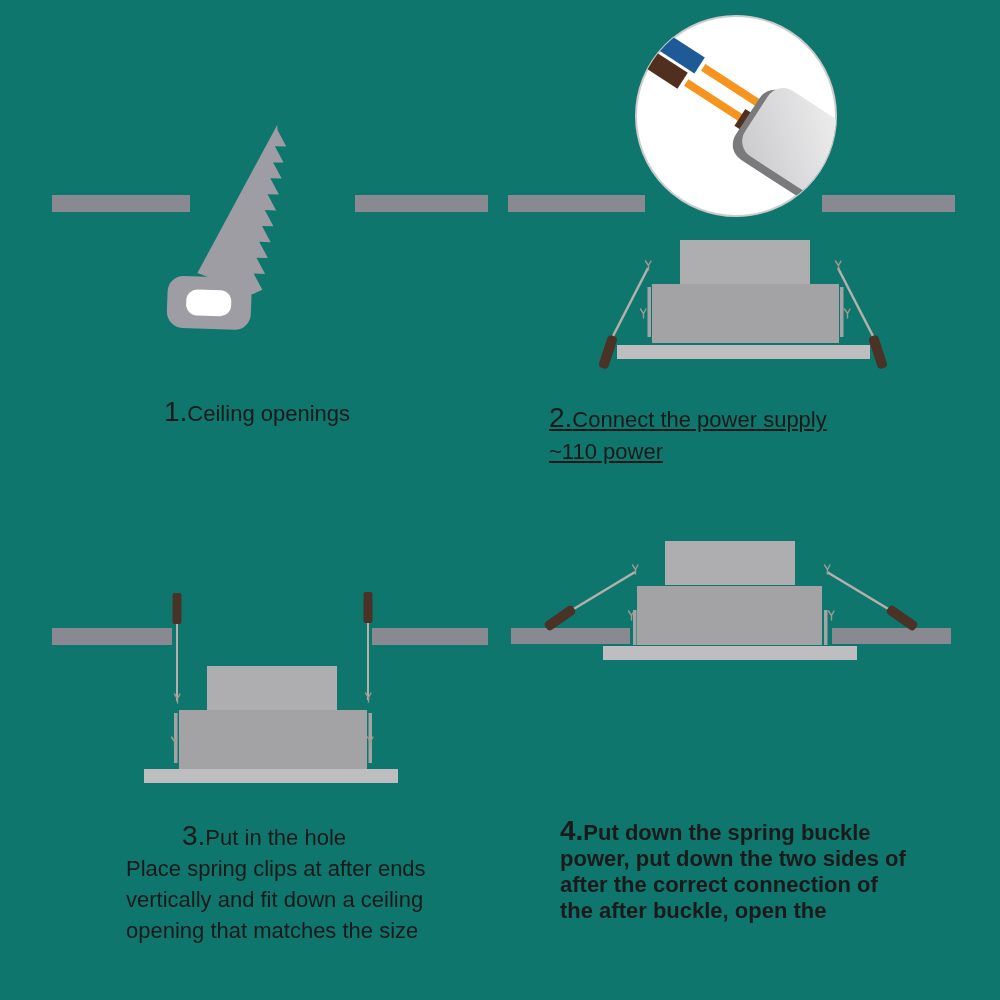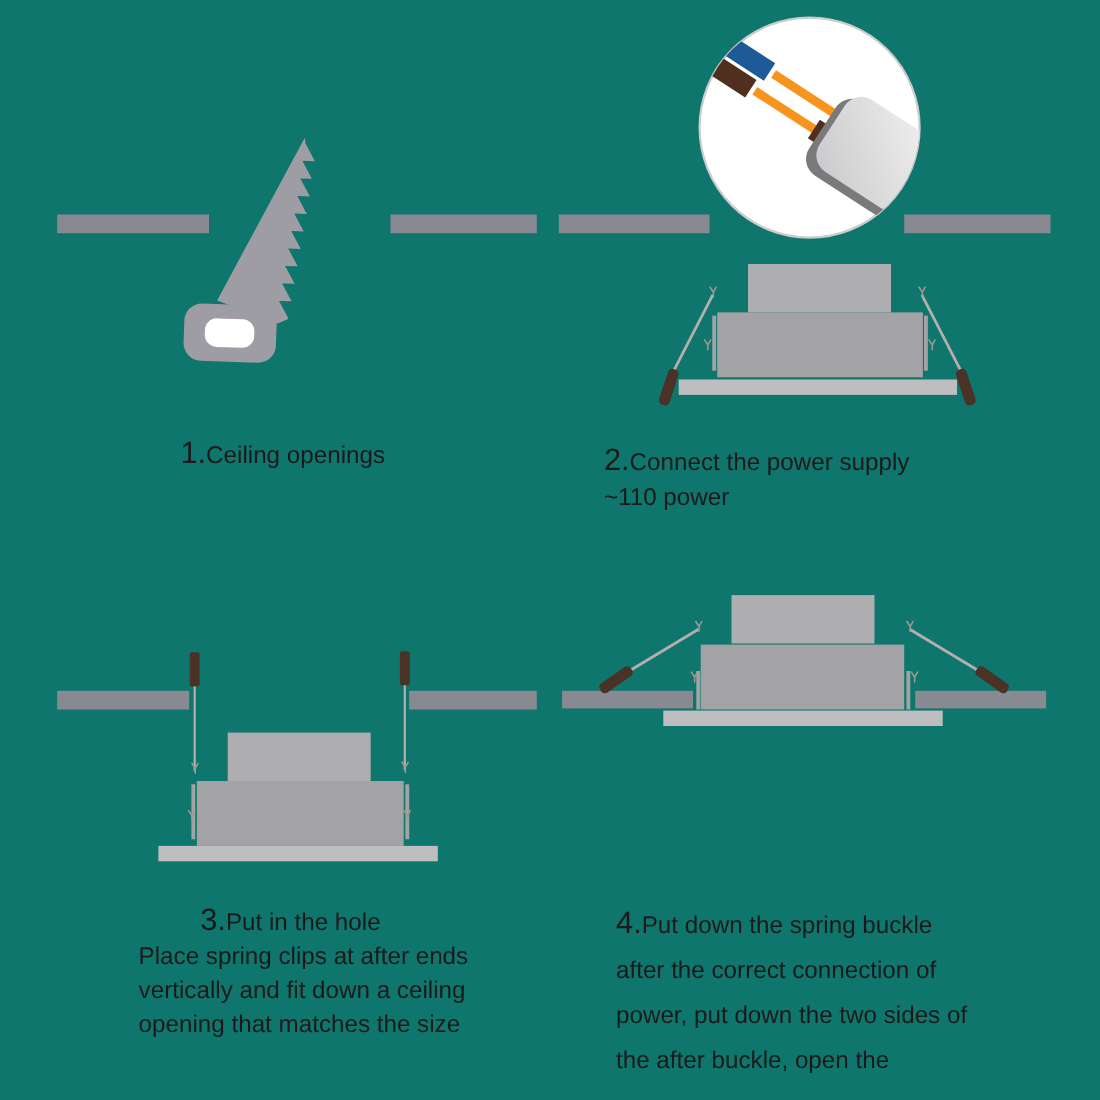--- a/index.html
+++ b/index.html
@@ -5,22 +5,22 @@
   html,body{margin:0;padding:0;background:#fff;}
   .page{position:relative;width:1000px;height:1000px;background:#0f766e;overflow:hidden;
         font-family:"Liberation Sans", sans-serif;color:var(--c-text,#1a1a1a);}
   .panel{position:absolute;width:500px;height:500px;}
   .abs{position:absolute;}
   .bar{position:absolute;height:17px;background:var(--c-ceiling_bar,#898992);}
   .caption{position:absolute;font-size:22px;line-height:31px;white-space:nowrap;}
   .cap-line{line-height:31px;}
   .num{font-size:28px;}
   .indent1{padding-left:56px;}
-  .cap2 .cap-line{line-height:32px;}
-  .cap4 .cap-line{line-height:41px;}
+  .cap2 .cap-line{line-height:32px;text-decoration:underline;}
+  .cap4 .cap-line{line-height:26px;font-weight:bold;}
 </style>
 </head>
 <body>
 
 <div class="page">
 
   <div class="panel" style="left:0;top:0">
     <div class="bar" style="left:52px;top:195px;width:138px"></div>
     <div class="bar" style="left:355px;top:195px;width:133px"></div>
     <svg class="abs" style="left:155px;top:112px" width="150" height="235" viewBox="0 0 150 235">
@@ -152,19 +152,19 @@
       <g transform="translate(402,98) rotate(-55)">
         <rect x="-5" y="-17" width="10" height="34" rx="4" fill="var(--c-clip_handle)"></rect>
       </g>
       <use href="#hook4" x="135" y="50"></use>
       <use href="#hook4" x="327" y="50"></use>
       <use href="#hook4" x="131" y="96"></use>
       <use href="#hook4" x="331" y="96"></use>
     </svg>
     <div class="caption cap4" style="left:60px;top:318px">
       <div class="cap-line"><span class="num">4.</span><span>Put down the spring buckle</span></div>
+      <div class="cap-line">power, put down the two sides of</div>
       <div class="cap-line">after the correct connection of</div>
-      <div class="cap-line">power, put down the two sides of</div>
       <div class="cap-line">the after buckle, open the</div>
     </div>
   </div>
 
 </div>
 
 </body></html>

